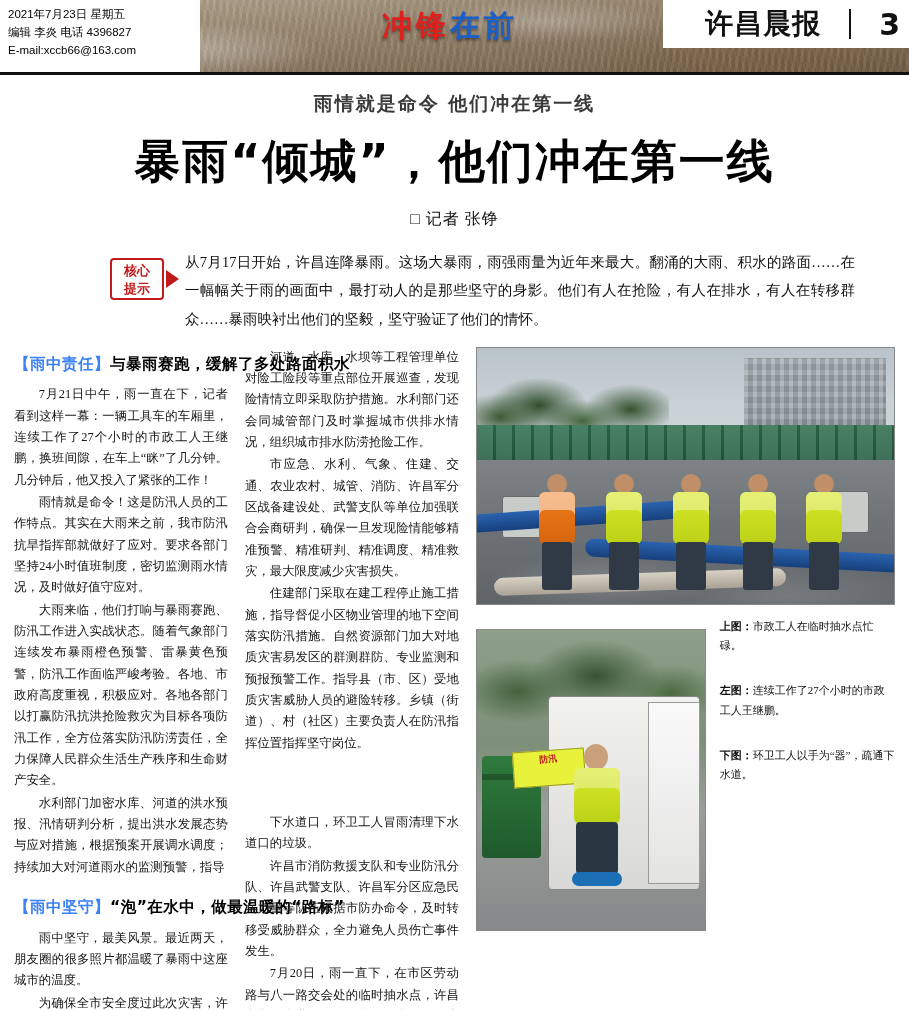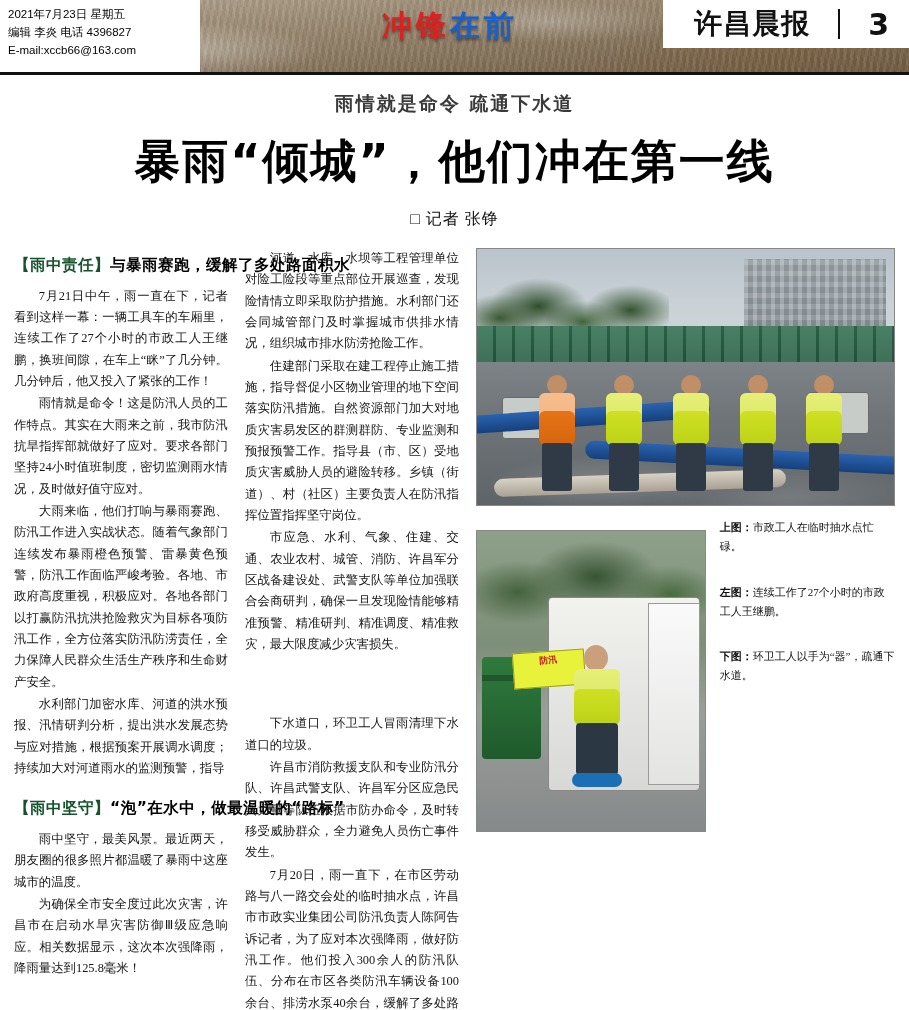--- a/index.html
+++ b/index.html
@@ -83,21 +83,21 @@
   .masthead-right {
     position: absolute;
     right: 0;
     top: 0;
     width: 246px;
     height: 48px;
     background: #fff;
     display: flex;
     align-items: center;
     justify-content: flex-end;
-    padding-right: 20px;
+    padding-right: 9px;
     box-sizing: border-box;
     gap: 16px;
   }
   .paper-name {
     font-family: "DejaVu Sans", sans-serif;
     font-weight: bold;
     font-size: 28px;
     letter-spacing: 1px;
     color: #111;
     margin-right: 12px;
@@ -212,21 +212,21 @@
   .sec-head {
     font-family: "DejaVu Sans", sans-serif;
     font-size: 15.5px;
     font-weight: bold;
     color: #000;
     margin: 4px 0 7px 0;
     text-indent: 0;
     letter-spacing: .5px;
     white-space: nowrap;
   }
-  .sec-head .brk { color: #14532d; }
+  .sec-head .brk { color: #3b82f6; }
 
   
   .photo-col {
     flex: 1 1 auto;
     margin-left: 14px;
     display: flex;
     flex-direction: column;
   }
   .photo {
     position: relative;
@@ -340,25 +340,33 @@
     </div>
 
     <div class="masthead-right">
       <div class="paper-name">许昌晨报</div>
       <div class="page-sep"></div>
       <div class="page-num">3</div>
     </div>
   </div>
 
   <div class="head-block">
-    <div class="shoulder">雨情就是命令 疏通下水道</div>
+    <div class="shoulder">雨情就是命令 他们冲在第一线</div>
     <div class="main-head">暴雨“倾城”，他们冲在第一线</div>
     <div class="byline">□ 记者 张铮</div>
   </div>
 
+  <div class="lead-wrap">
+    <div class="core-badge">
+      <div>核心</div>
+      <div>提示</div>
+    </div>
+    <div class="core-arrow"></div>
+    <div class="lead-text">从7月17日开始，许昌连降暴雨。这场大暴雨，雨强雨量为近年来最大。翻涌的大雨、积水的路面……在一幅幅关于雨的画面中，最打动人的是那些坚守的身影。他们有人在抢险，有人在排水，有人在转移群众……暴雨映衬出他们的坚毅，坚守验证了他们的情怀。</div>
+  </div>
 
   <div class="body-area">
 
     <div class="text-cols">
 
       <div class="col">
         <div class="sec-head">
           <span class="brk">【雨中责任】</span><span>与暴雨赛跑，缓解了多处路面积水</span>
         </div>
         <p>7月21日中午，雨一直在下，记者看到这样一幕：一辆工具车的车厢里，连续工作了27个小时的市政工人王继鹏，换班间隙，在车上“眯”了几分钟。几分钟后，他又投入了紧张的工作！</p>
@@ -369,22 +377,22 @@
         <div class="sec-head" style="margin-top:16px">
           <span class="brk">【雨中坚守】</span><span>“泡”在水中，做最温暖的“路标”</span>
         </div>
         <p>雨中坚守，最美风景。最近两天，朋友圈的很多照片都温暖了暴雨中这座城市的温度。</p>
         <p>为确保全市安全度过此次灾害，许昌市在启动水旱灾害防御Ⅲ级应急响应。相关数据显示，这次本次强降雨，降雨量达到125.8毫米！</p>
 
       </div>
 
       <div class="col">
         <p>河道、水库、水坝等工程管理单位对险工险段等重点部位开展巡查，发现险情情立即采取防护措施。水利部门还会同城管部门及时掌握城市供排水情况，组织城市排水防涝抢险工作。</p>
+        <p>市应急、水利、气象、住建、交通、农业农村、城管、消防、许昌军分区战备建设处、武警支队等单位加强联合会商研判，确保一旦发现险情能够精准预警、精准研判、精准调度、精准救灾，最大限度减少灾害损失。</p>
         <p>住建部门采取在建工程停止施工措施，指导督促小区物业管理的地下空间落实防汛措施。自然资源部门加大对地质灾害易发区的群测群防、专业监测和预报预警工作。指导县（市、区）受地质灾害威胁人员的避险转移。乡镇（街道）、村（社区）主要负责人在防汛指挥位置指挥坚守岗位。</p>
-        <p>市应急、水利、气象、住建、交通、农业农村、城管、消防、许昌军分区战备建设处、武警支队等单位加强联合会商研判，确保一旦发现险情能够精准预警、精准研判、精准调度、精准救灾，最大限度减少灾害损失。</p>
         <p style="margin-top:58px">下水道口，环卫工人冒雨清理下水道口的垃圾。</p>
         <p>许昌市消防救援支队和专业防汛分队、许昌武警支队、许昌军分区应急民兵力量等队伍根据市防办命令，及时转移受威胁群众，全力避免人员伤亡事件发生。</p>
         <p>7月20日，雨一直下，在市区劳动路与八一路交会处的临时抽水点，许昌市市政实业集团公司防汛负责人陈阿告诉记者，为了应对本次强降雨，做好防汛工作。他们投入300余人的防汛队伍、分布在市区各类防汛车辆设备100余台、排涝水泵40余台，缓解了多处路面积水。其中，市区7个铁路立交桥和1个下穿道都安排工作人员24小时值守，确保行人和车辆安全通行。</p>
 
       </div>
     </div>
 
     <div class="photo-col">
 
       <div class="photo photo-top">

